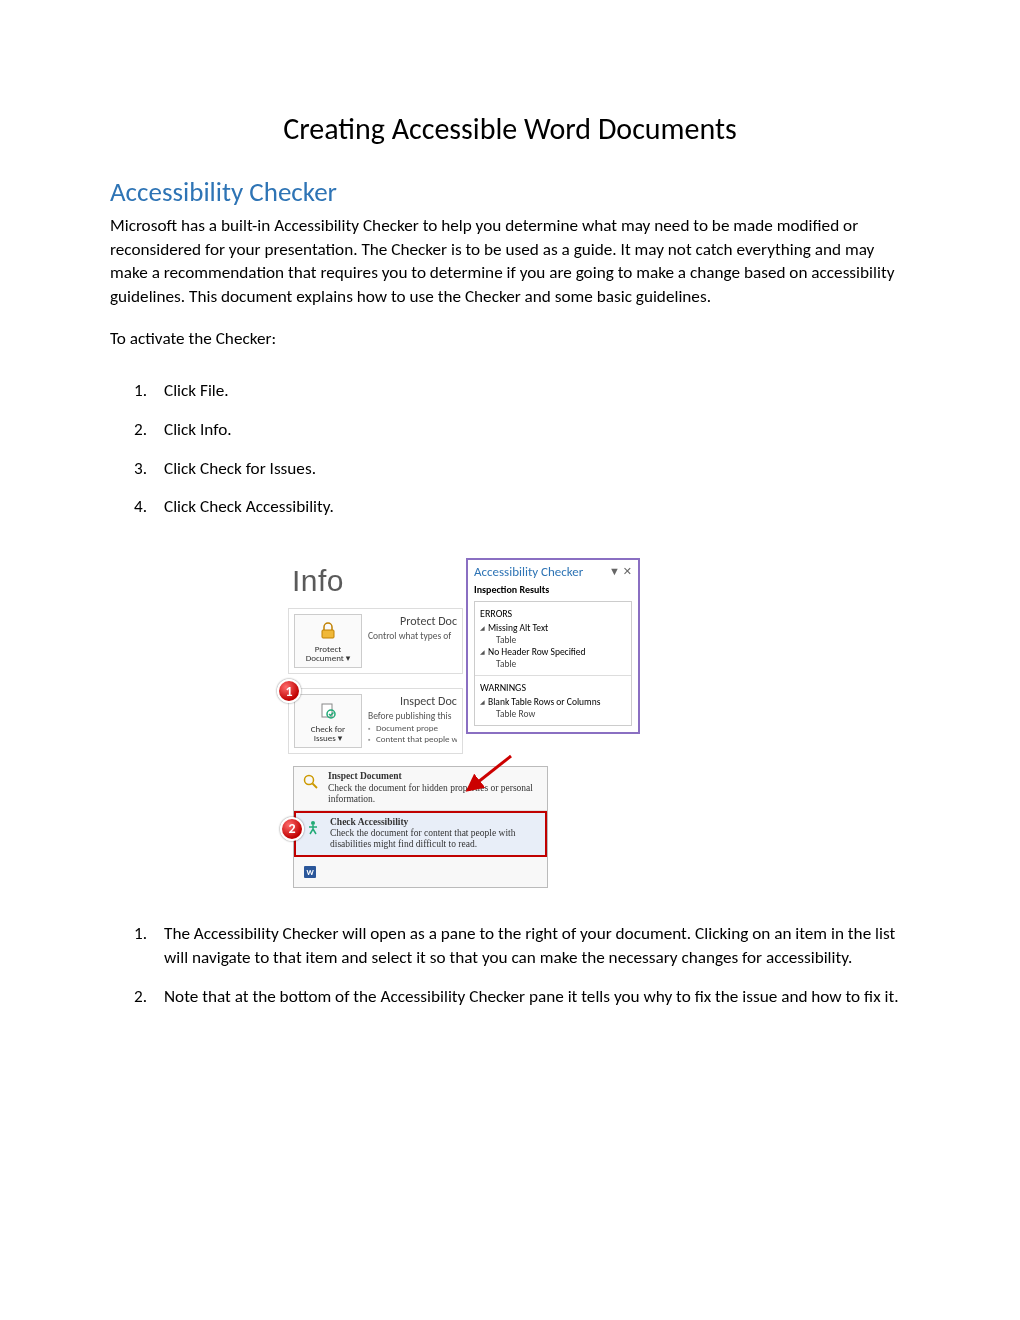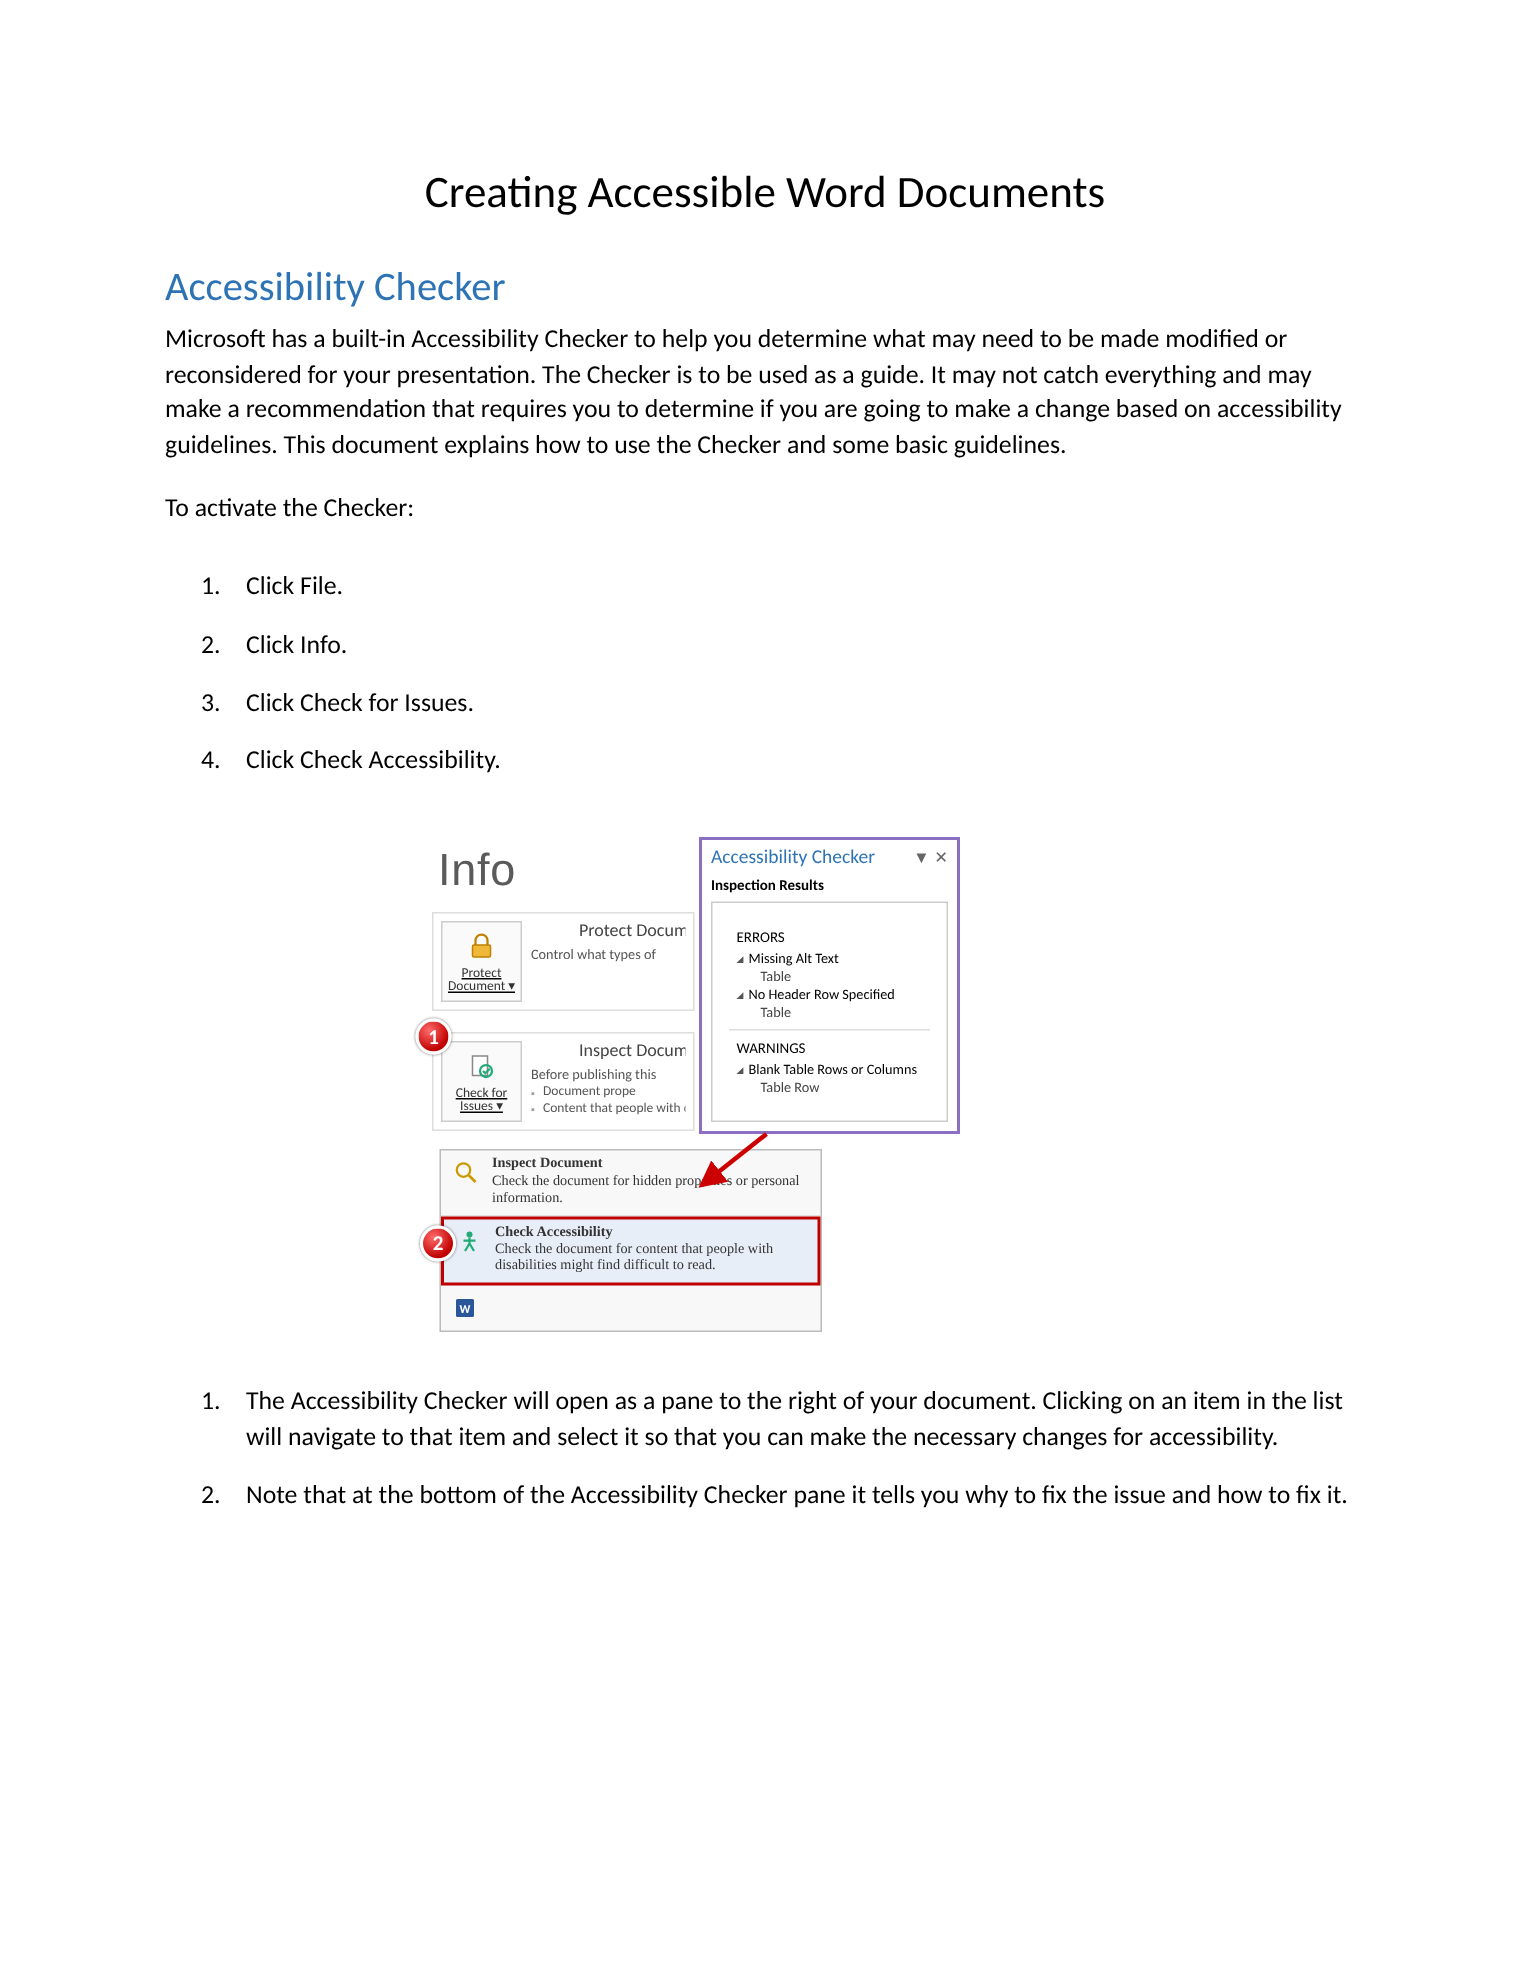--- a/index.html
+++ b/index.html
@@ -67,32 +67,31 @@
     }
     .card {
       border: 1px solid #ddd;
       padding: 5px;
       margin-bottom: 14px;
       background: #fff;
       display: flex;
       gap: 6px;
     }
     .card-left {
-      width: 54px;
+      width: 68px;
       min-height: 54px;
       border: 1px solid #ccc;
       background: #fafafa;
       display: flex;
       flex-direction: column;
       align-items: center;
       justify-content: center;
       padding: 3px 2px;
       text-align: center;
       position: relative;
-      text-decoration: underline;
     }
     .card-left .ic {
       width: 22px;
       height: 22px;
       margin-bottom: 2px;
       display: flex;
       align-items: center;
       justify-content: center;
     }
     .card-left .lbl { font-size: 9px; line-height: 1.1; color: #333; }
@@ -166,21 +165,21 @@
       color: #2E74B5;
       font-size: 13px;
       display: flex;
       align-items: center;
       justify-content: space-between;
     }
     .cp-x { color: #666; font-size: 11px; display: flex; gap: 3px; }
     .cp-sub { font-weight: bold; font-size: 10px; margin: 4px 0 5px 0; }
     .cp-box {
       border: 1px solid #ccc;
-      padding: 16px;
+      padding: 5px;
       font-size: 10px;
     }
     .cp-cat { font-weight: 500; font-size: 10px; margin-bottom: 2px; }
     .cp-line { font-size: 9.5px; margin-left: 8px; position: relative; }
     .cp-line.top::before {
       content: "◢";
       font-size: 6px;
       color: #555;
       position: absolute;
       left: -8px;

